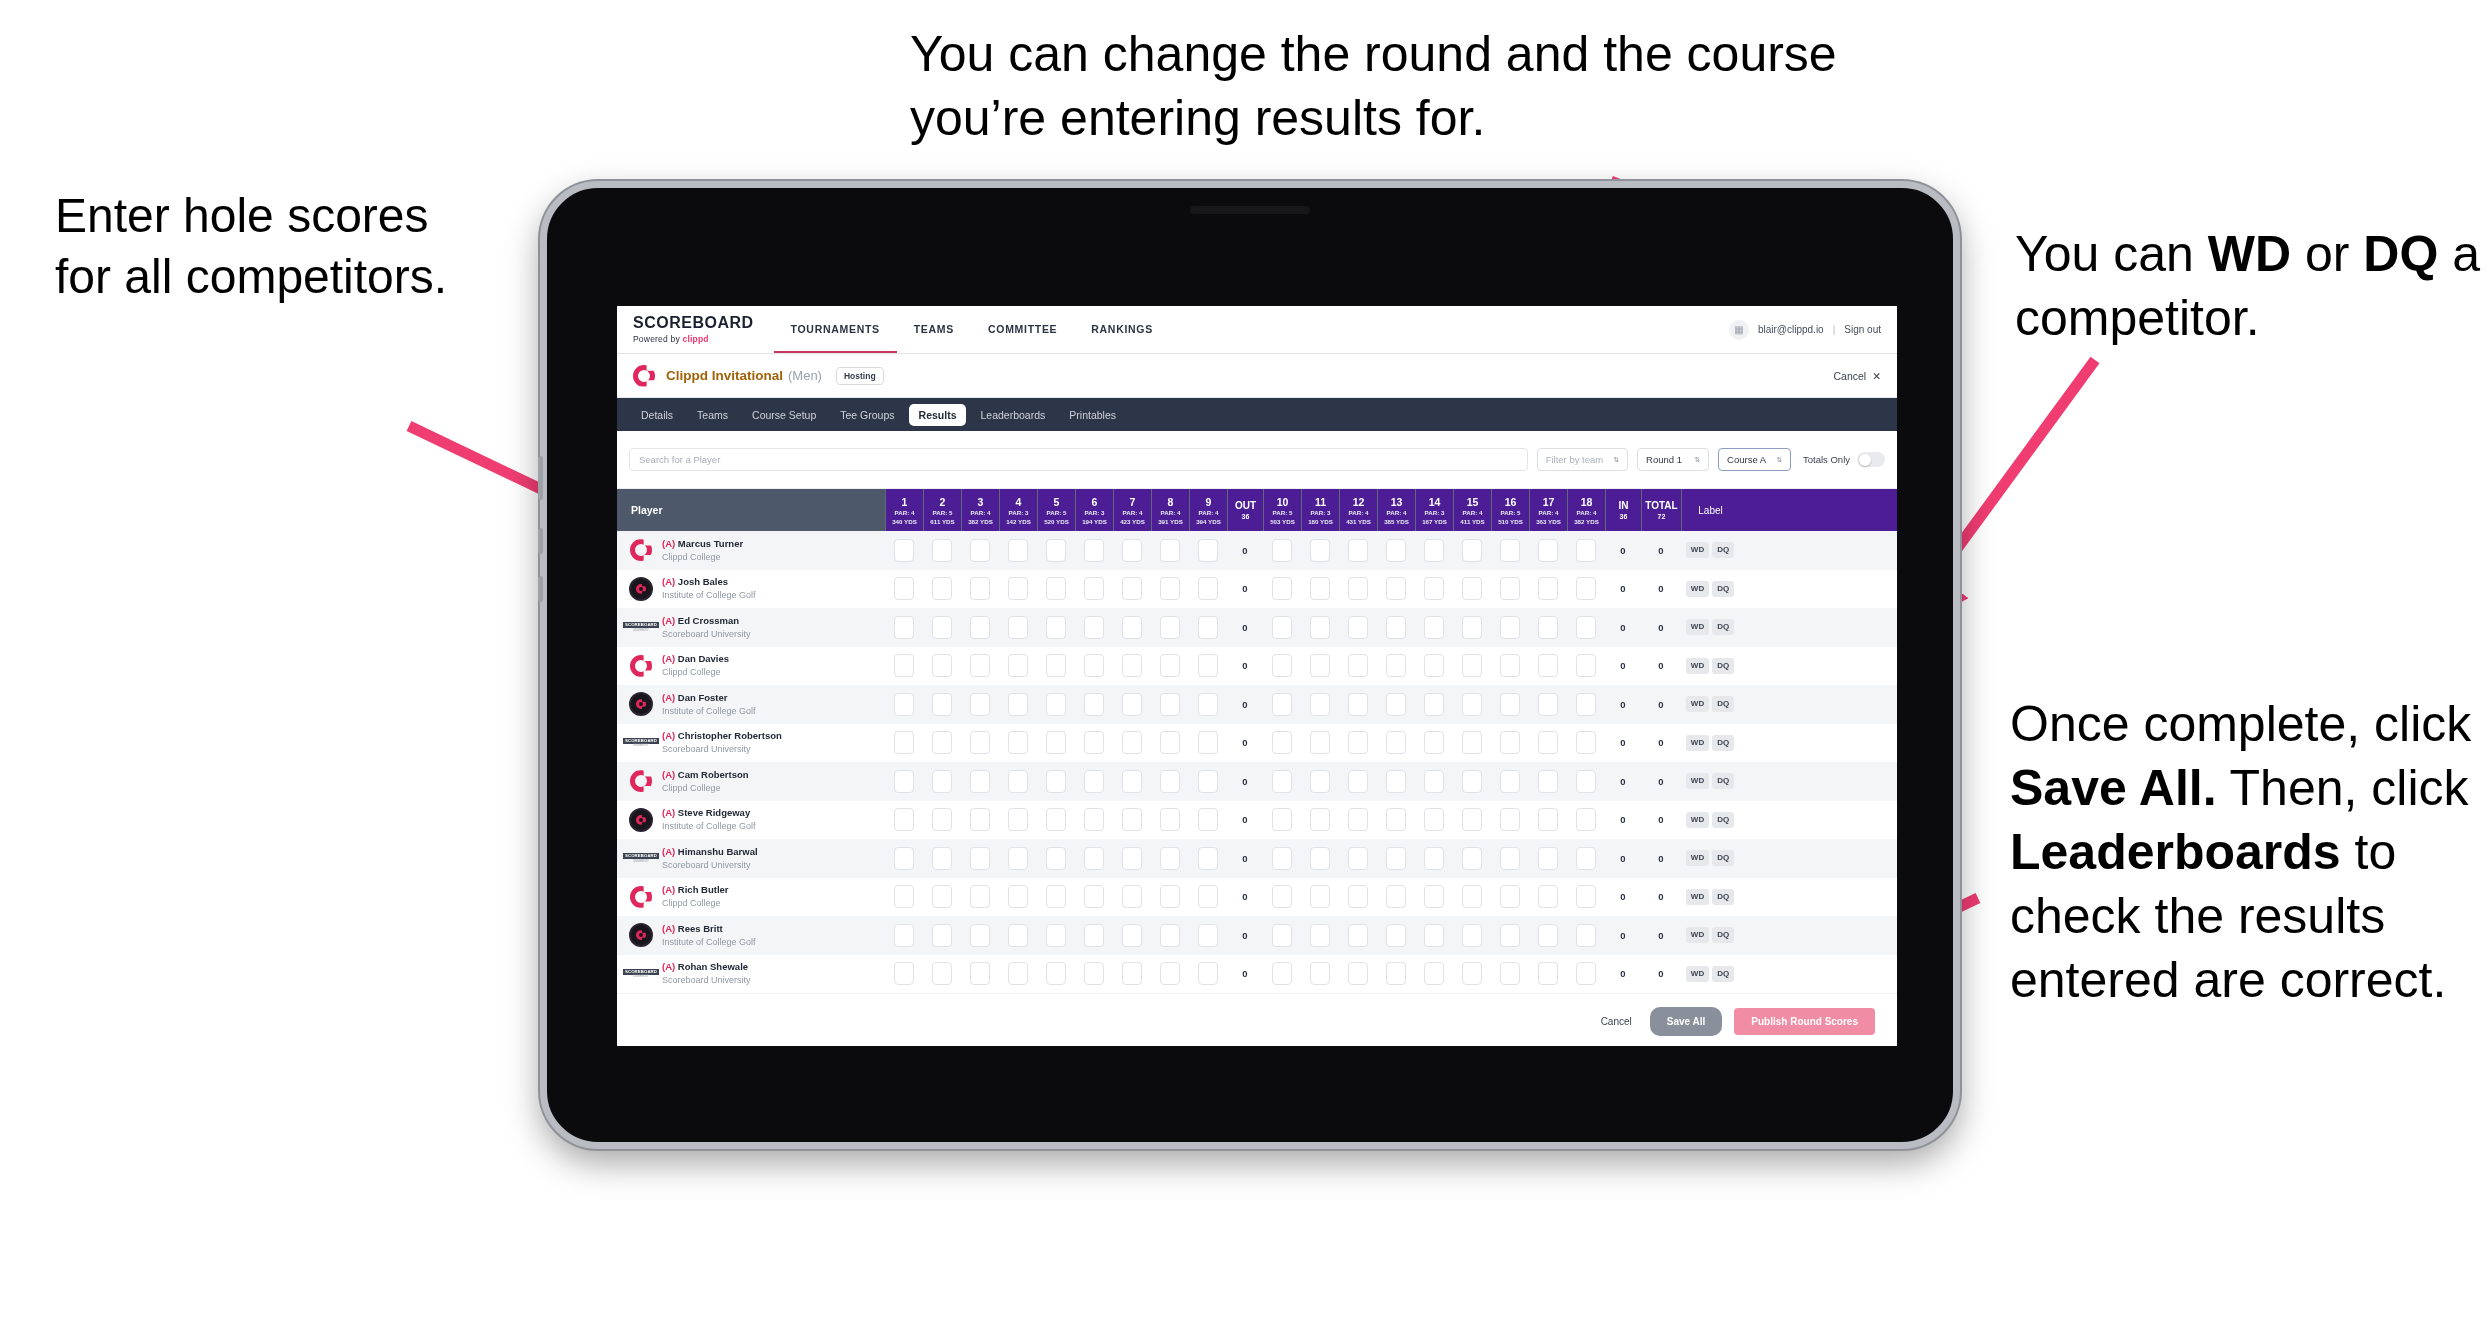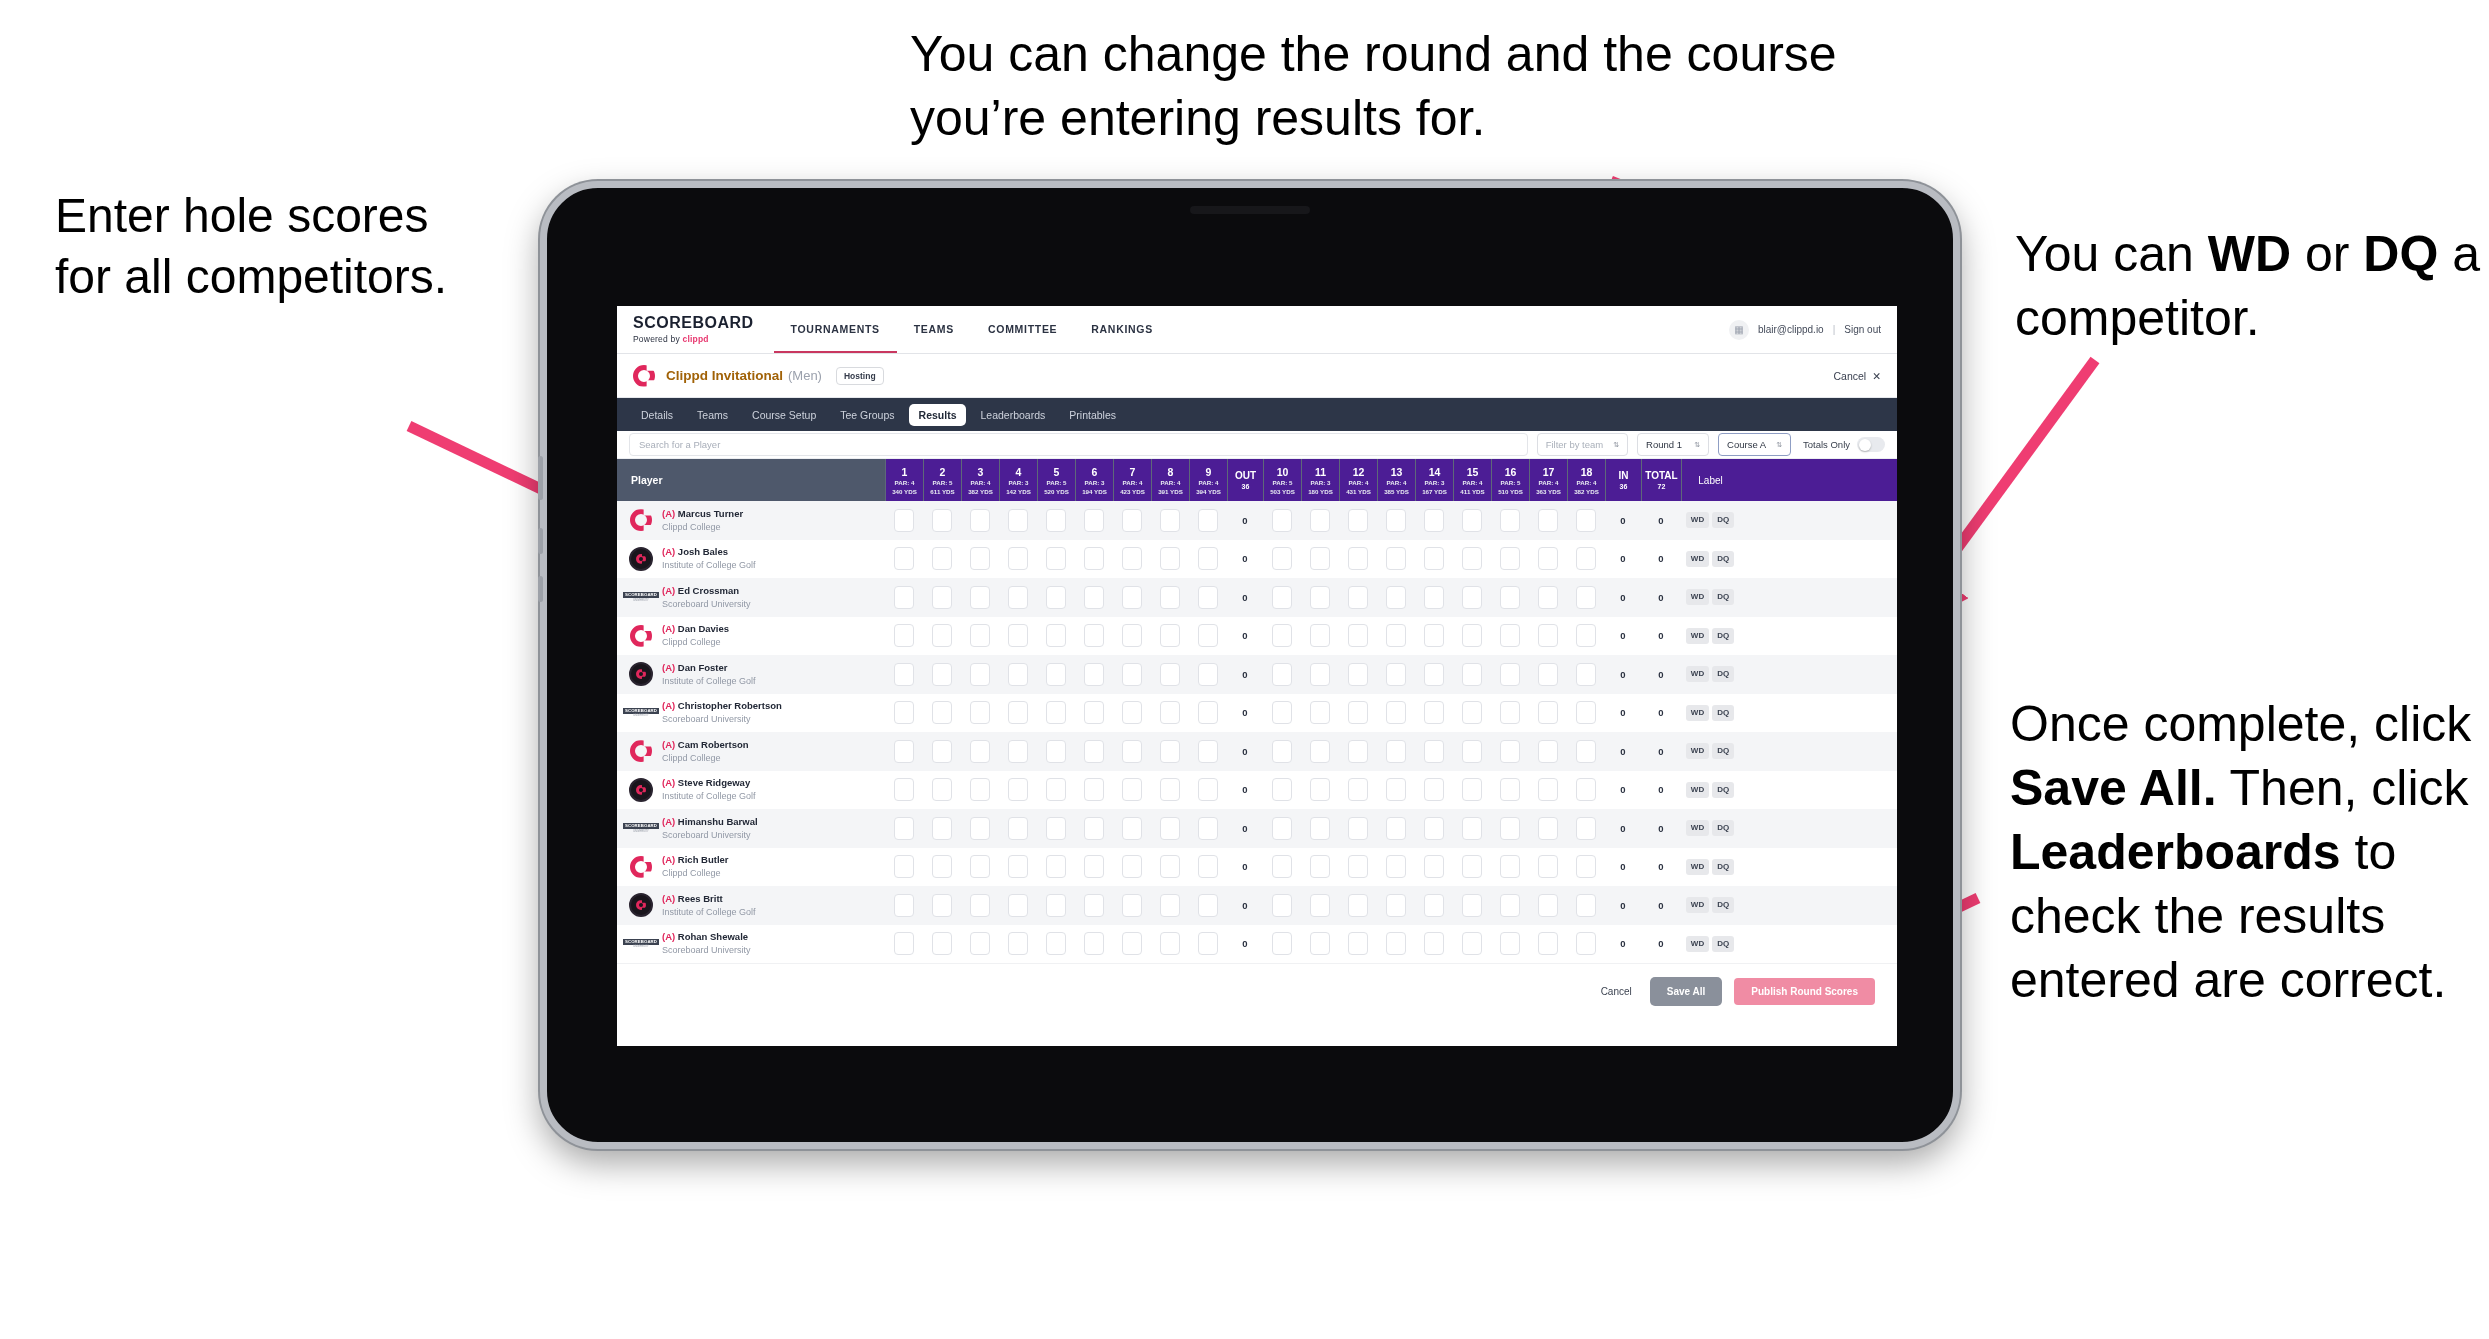--- a/index.html
+++ b/index.html
@@ -113,21 +113,21 @@
     height: 33px; background:#2d3648; display:flex; align-items:center;
     padding:0 14px; gap:4px;
   }
   .subnav-item {
     font-size:10.5px; color:#cdd2dc; padding:5px 10px; border-radius:5px; cursor:pointer;
   }
   .subnav-item.active { background:#fff; color:#222a38; font-weight:bold; }
 
   
   .filterbar {
-    height: 28px; background:#fff; display:flex; align-items:center;
+    height: 58px; background:#fff; display:flex; align-items:center;
     padding:0 12px; gap:9px; border-bottom:1px solid #eceef1;
   }
   .search-input {
     flex:1; height:23px; border:1px solid #e3e5e9; border-radius:4px; background:#fff;
     font-size:9.5px; color:#a8aeb9; padding:0 9px; display:flex; align-items:center;
   }
   .sel {
     height:23px; border:1px solid #dcdee3; border-radius:4px; background:#fff;
     font-size:9.5px; color:#2e3542; padding:0 8px; display:flex; align-items:center;
     gap:10px; cursor:pointer; min-width:72px; justify-content:space-between;
@@ -231,21 +231,21 @@
   }
 
   
   .tfooter {
     height:56px; background:#fff; display:flex; align-items:center;
     justify-content:flex-end; gap:12px; padding:0 22px; border-top:1px solid #f0f1f3;
   }
   .btn-text { font-size:10px; color:#3c4351; cursor:pointer; padding:0 6px; }
   .btn-gray {
     background:#8a909b; color:#fff; font-size:10px; font-weight:bold;
-    padding:9px 17px; border-radius:5px; border:none; cursor:pointer;
+    padding:9px 17px; border-radius:10px; border:none; cursor:pointer;
   }
   .btn-pink {
     background:#f08ca4; color:#fff; font-size:10px; font-weight:bold;
     padding:8px 17px; border-radius:4px; border:none; cursor:pointer;
   }
   .screen-bottom-pad { height:8px; background:#fff; }
 </style>
 </head>
 <body>
 

